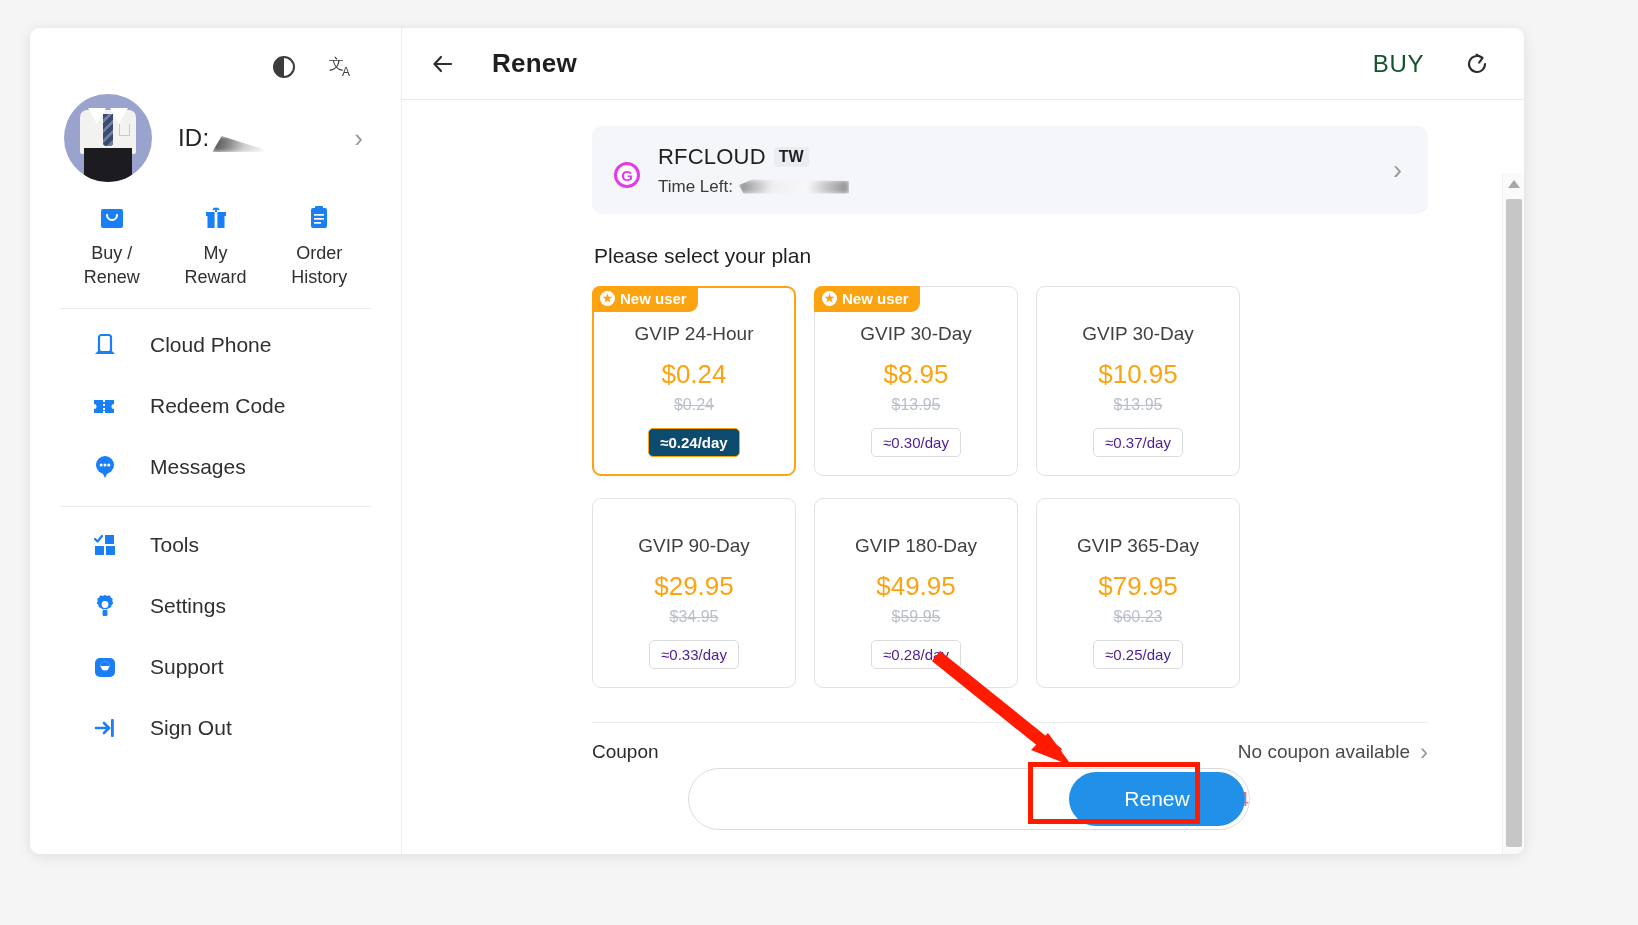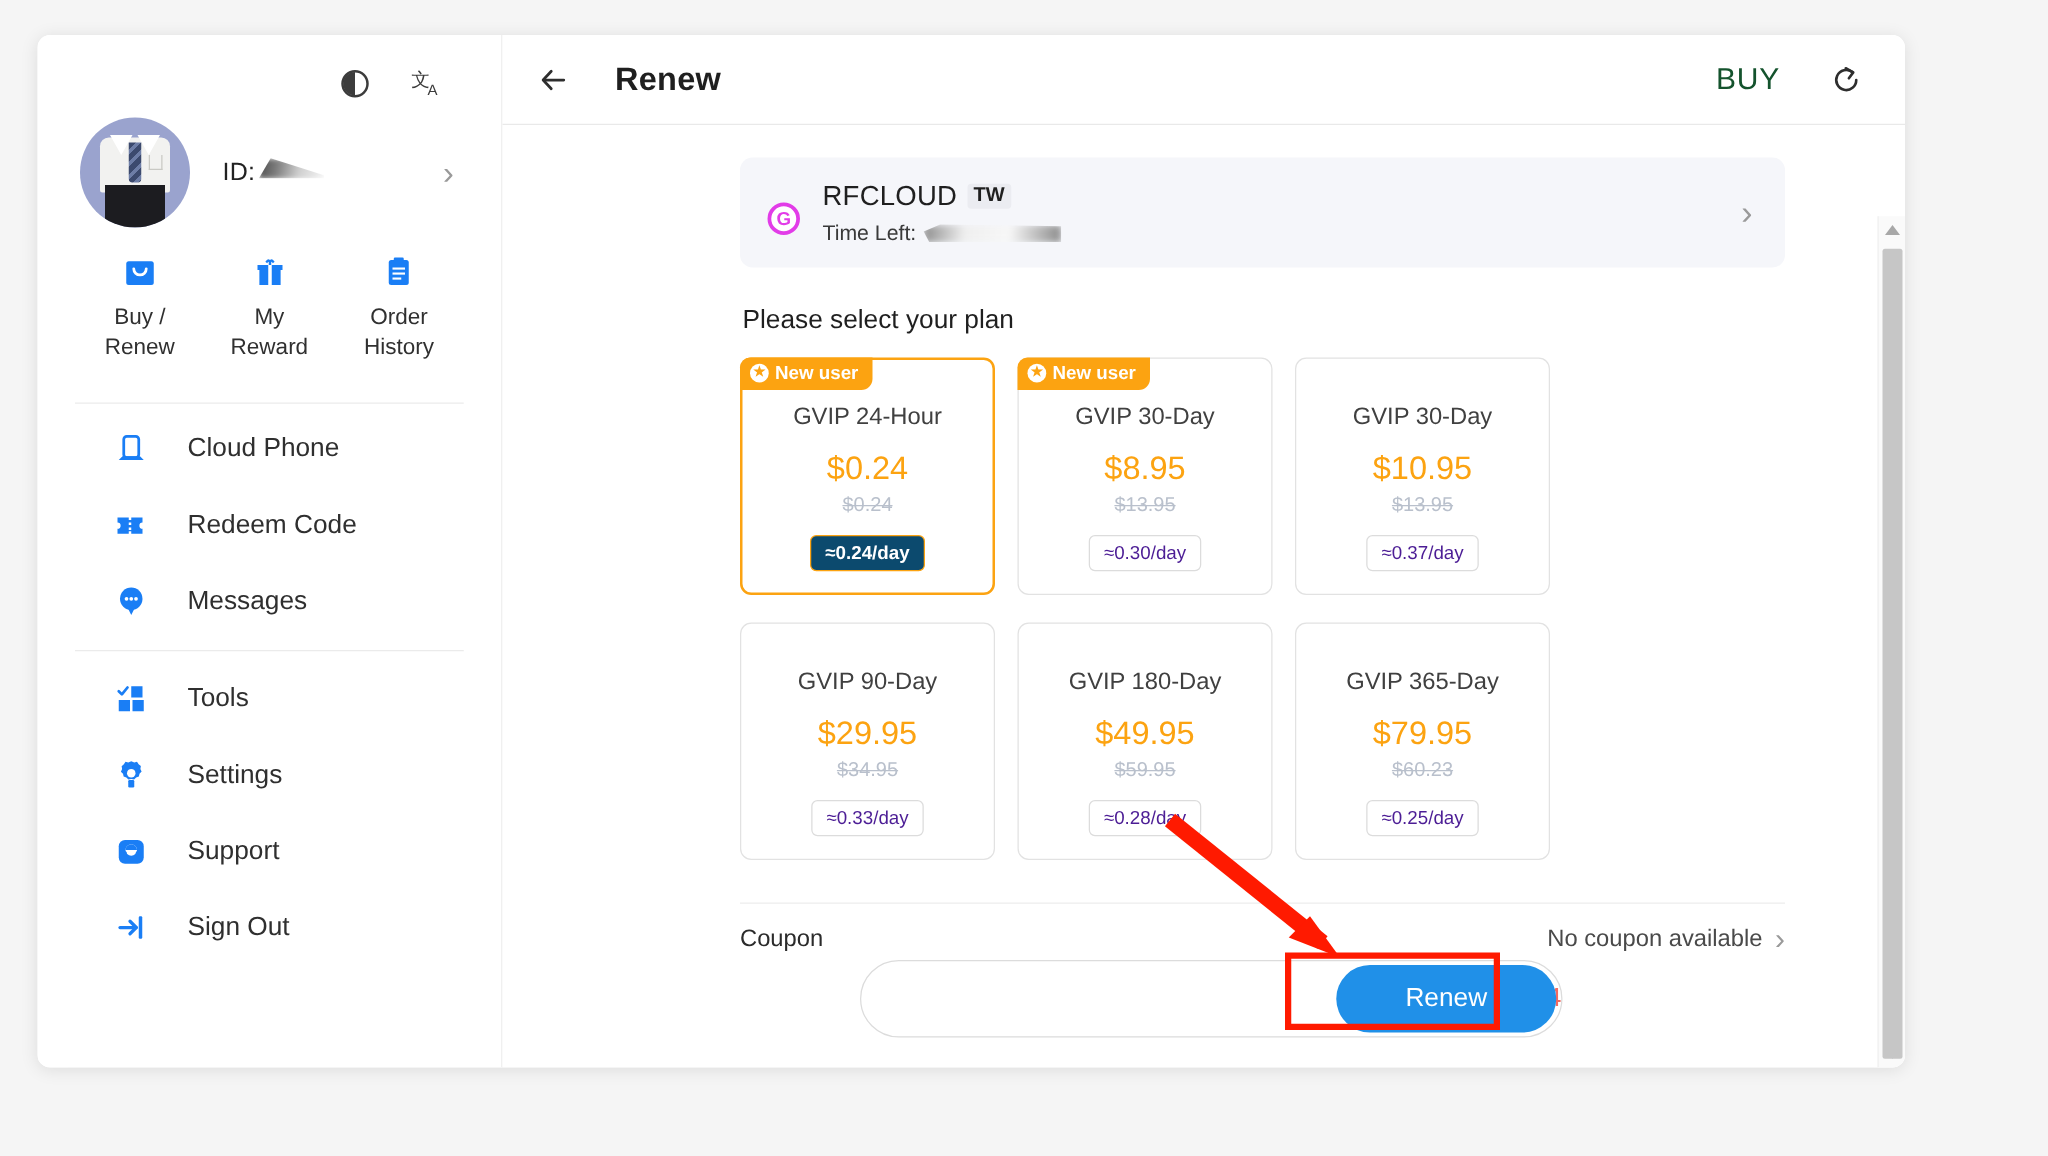--- a/index.html
+++ b/index.html
@@ -91,25 +91,25 @@
     background: #1c1c20;
   }
   .av-pocket {
     position: absolute;
     right: 22px; top: 30px;
     width: 11px; height: 12px;
     border: 1px solid #c9c9c4;
     border-top: none;
   }
   .id-text {
-    font-size: 20px;
+    font-size: 24px;
     color: #222222;
     margin-left: 26px;
     display: flex;
-    align-items: flex-start;
+    align-items: flex-end;
     letter-spacing: 0.2px;
   }
   .id-redact {
     display: inline-block;
     width: 52px; height: 16px;
     margin-left: 3px;
     background: linear-gradient(100deg,#4a4a4a 0%,#7d7d7d 28%,#cfcfcf 62%,#f3f3f3 100%);
     filter: blur(2.2px);
     border-radius: 2px;
     clip-path: polygon(0 100%, 18% 0, 100% 85%, 100% 100%);
@@ -118,21 +118,21 @@
     margin-left: auto;
     color: #9a9a9a;
     font-size: 26px;
     line-height: 1;
     font-weight: 300;
     padding-right: 6px;
   }
 
   .quick-row {
     display: flex;
-    padding: 12px 0 18px 0;
+    padding: 12px 0 4px 0;
     border-bottom: 1px solid #ebebeb;
     margin: 0 8px;
     align-items: flex-end;
   }
   .quick-item {
     flex: 1;
     text-align: center;
     cursor: pointer;
     padding-bottom: 14px;
   }

